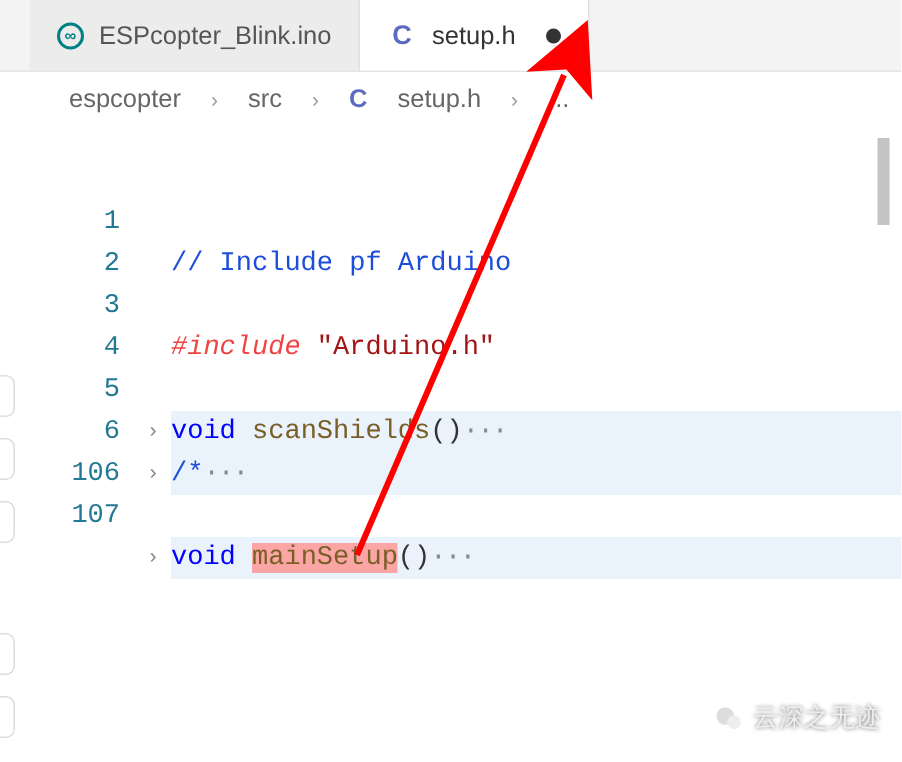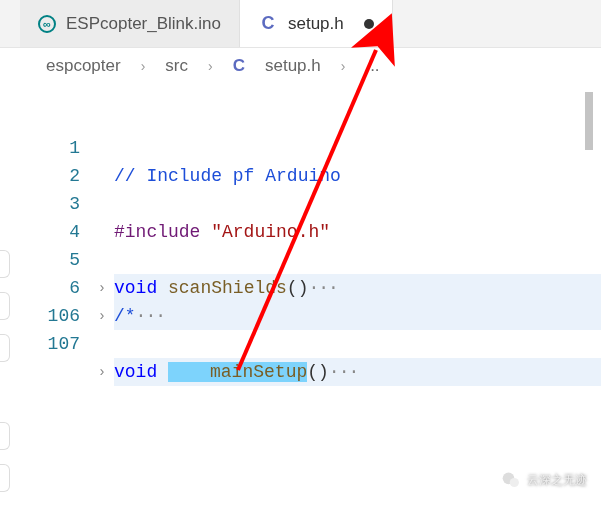--- a/index.html
+++ b/index.html
@@ -108,29 +108,28 @@
     }
     .line {
       height: 28px;
       line-height: 28px;
       white-space: pre;
     }
     .gutter .line { padding-right: 0; }
     .fold-col .line { text-align: center; cursor: pointer; }
     .hl-line { background: #eaf2fb; }
     .c-comment { color: #1d4ed8; }
-    .c-keyword { color: #701a75; }
+    .c-keyword { color: #ef4444; font-style: italic; }
     .c-type { color: #0000ff; }
     .c-string { color: #a31515; }
     .c-func { color: #795e26; }
     .c-punct { color: #333; }
     .c-ellipsis { color: #888; letter-spacing: -1px; }
     .sel-highlight {
-      background: #7dd3fc;
-      padding-left: 42px;
+      background: #fca5a5;
     }
     .arrow-layer {
       position: absolute;
       top: 0; left: 0;
       width: 601px;
       height: 508px;
       pointer-events: none;
     }
     .minimap-slider {
       position: absolute;
@@ -155,21 +154,21 @@
       margin-bottom: 14px;
     }
     .watermark {
       position: absolute;
       bottom: 18px;
       right: 14px;
       display: flex;
       align-items: center;
       gap: 6px;
       color: #eee;
-      font-size: 12px;
+      font-size: 17px;
       font-family: "Microsoft YaHei", sans-serif;
       text-shadow: 0 0 3px rgba(0,0,0,0.6);
     }
     .wm-icon {
       width: 20px;
     }
   </style>
 </head>
 <body>
 

